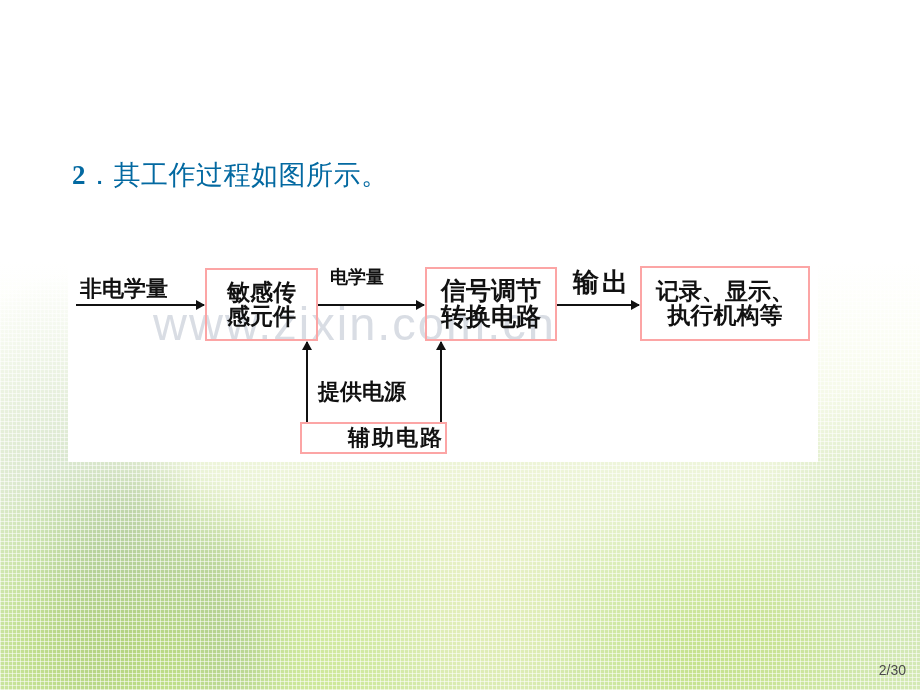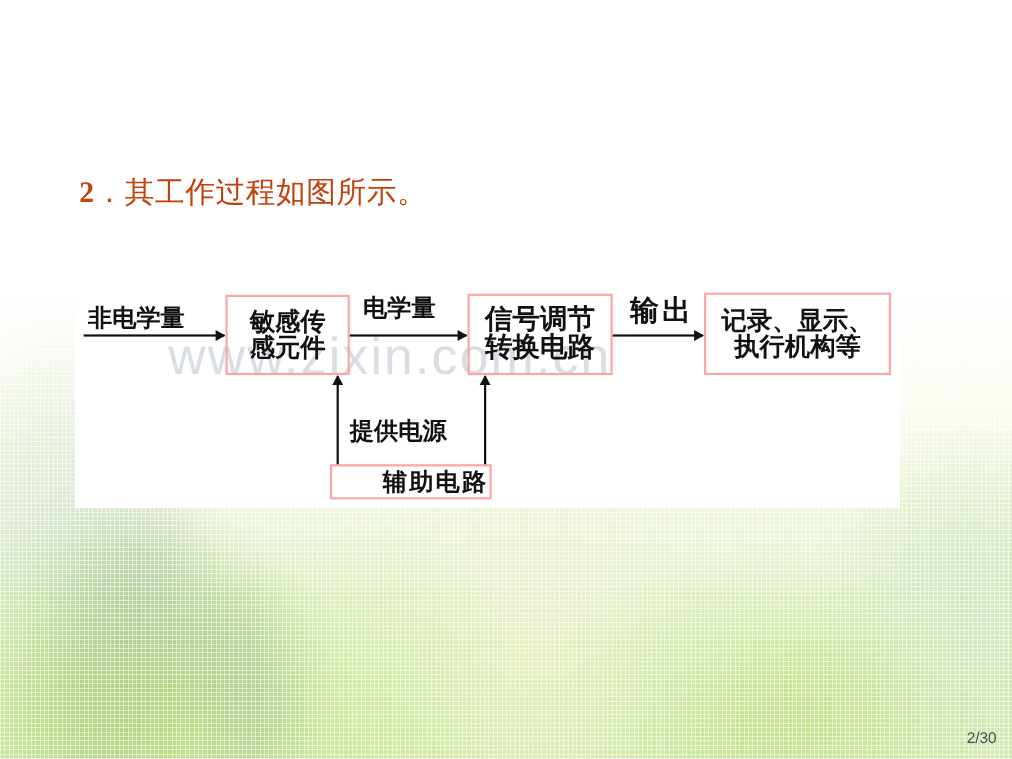--- a/index.html
+++ b/index.html
@@ -109,21 +109,21 @@
     width: 920px; height: 253px;
     background: #ffffff;
   }
 
   
   .heading {
     position: absolute;
     left: 72px;
     top: 157px;
     font-size: 27px;
-    color: #c2410c;
+    color: #0369a1;
     letter-spacing: 0.5px;
     white-space: nowrap;
     font-family: "Liberation Serif", "DejaVu Serif", serif;
   }
   .heading .num {
     font-weight: bold;
   }
 
   
   .watermark {
@@ -172,21 +172,21 @@
   
   .edge-label {
     position: absolute;
     font-size: 22px;
     font-weight: bold;
     color: #111111;
     white-space: nowrap;
     font-family: "Liberation Serif", "DejaVu Serif", serif;
   }
   #label-nonelec { left: 12px;  top: 21px;  font-size: 22px; }
-  #label-elec    { left: 262px; top: 12px;  font-size: 22px; }
+  #label-elec    { left: 262px; top: 12px;  font-size: 18px; }
   #label-out     { left: 505px; top: 12px;  font-size: 26px; letter-spacing: 3px; }
   #label-power   { left: 250px; top: 124px; font-size: 22px; }
 
   
   .h-arrow {
     position: absolute;
     height: 2px;
     background: #111111;
   }
   .h-arrow::after {

